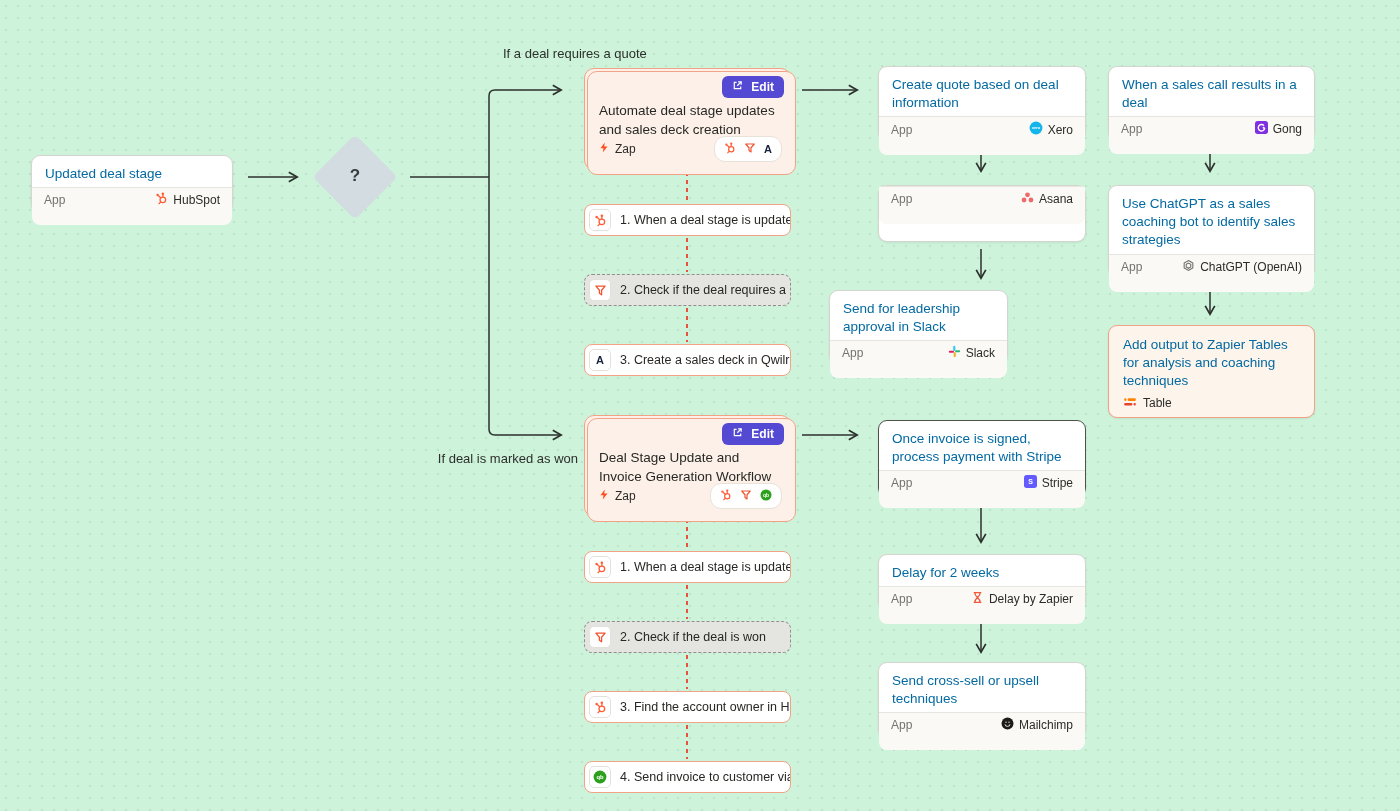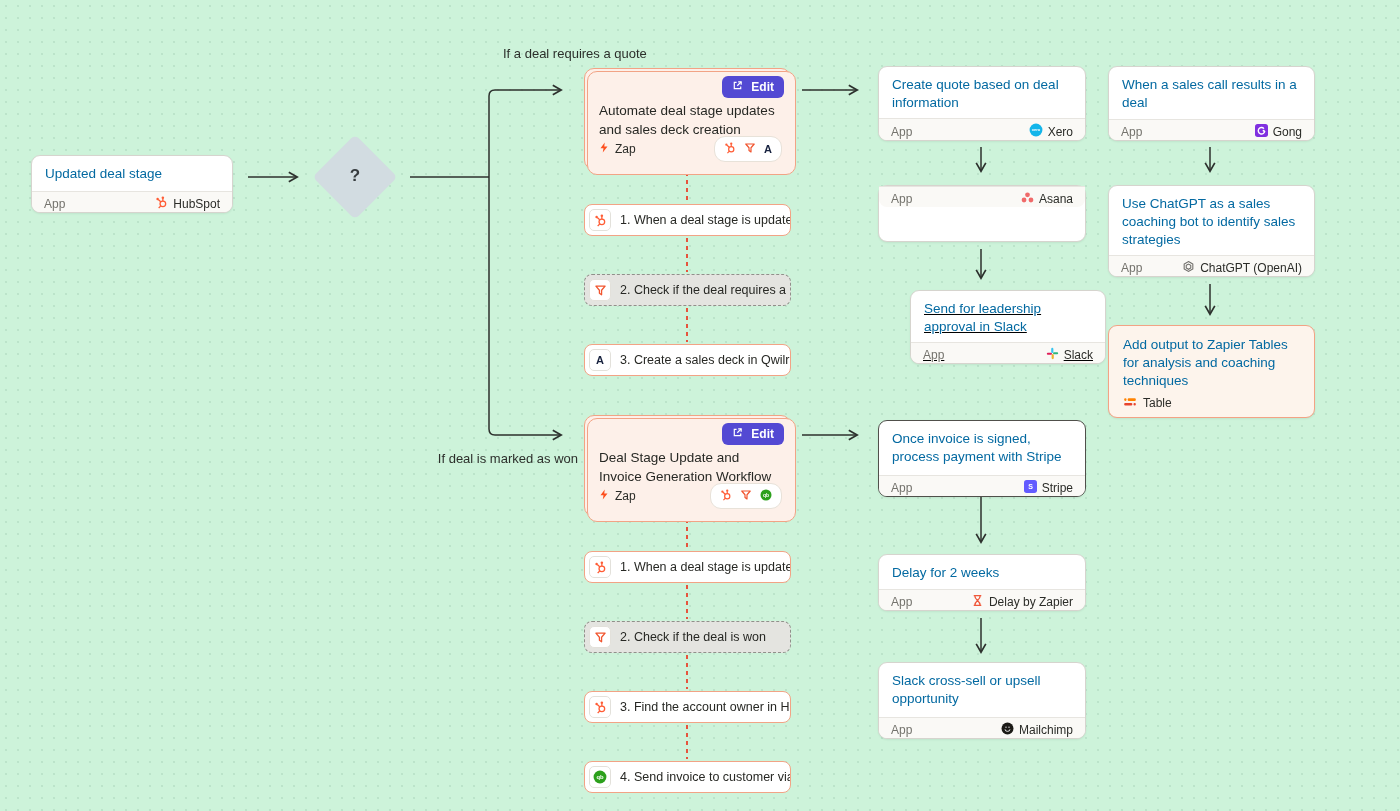--- a/index.html
+++ b/index.html
@@ -17,21 +17,21 @@
 
   .flowlabel{position:absolute;font-size:13px;color:#2c2f2b;z-index:2;}
 
   .diamond{position:absolute;left:325px;top:147px;width:60px;height:60px;background:#d2dce1;border-radius:5px;transform:rotate(45deg);z-index:1;}
   .diamond-q{position:absolute;left:341px;top:166px;width:28px;text-align:center;font-size:17px;font-weight:bold;color:#363b3e;z-index:2;}
 
   .card{position:absolute;box-sizing:border-box;background:#fff;border:1px solid #d6d4ce;border-radius:9px;
         display:flex;flex-direction:column;z-index:2;box-shadow:0 1px 2px rgba(40,60,45,0.08);}
   .card.darkborder{border-color:#50504b;margin-top:8px;}
   .card .title{flex:1;padding:9px 13px 4px;font-size:13.5px;color:#0369a1;line-height:1.35;}
-  .card .footer{display:flex;justify-content:space-between;align-items:center;padding:4px 12px 0;
+  .card .footer{display:flex;justify-content:space-between;align-items:center;padding:4px 12px 17px;
         border-top:1px solid #e7e5e0;background:#faf9f6;border-radius:0 0 8px 8px;}
   .app-label{font-size:12px;color:#74736d;}
   .app-name{display:flex;align-items:center;gap:5px;font-size:12px;color:#2b2c28;}
 
   .zap{position:absolute;box-sizing:border-box;width:207px;height:102px;background:#fdf0e9;
        border:1.5px solid #f2a385;border-radius:10px;z-index:2;}
   .zap::before{content:"";position:absolute;left:2px;top:2px;right:-6px;bottom:-6px;background:#fdf0e9;
        border:1.5px solid #f2a385;border-radius:10px;z-index:-1;}
   .zap .ztitle{position:absolute;left:14px;top:33px;right:10px;font-size:13.5px;color:#272824;line-height:1.38;}
   .edit-btn{position:absolute;top:7px;right:6px;display:flex;align-items:center;gap:8px;background:#5349d3;
@@ -286,21 +286,21 @@
         <span><svg width="13" height="13" viewBox="0 0 24 24" fill="#f06a6a">
               <circle cx="12" cy="7" r="4.4"></circle>
               <circle cx="5.6" cy="16.6" r="4.4"></circle>
               <circle cx="18.4" cy="16.6" r="4.4"></circle>
             </svg></span>
         <span>Asana</span>
       </span>
     </div>
   </div>
 
-  <div class="card" style="left:910px;top:290px;width:196px;height:74px;text-decoration:underline;">
+  <div class="card" style="left:829px;top:290px;width:179px;height:74px;">
     <div class="title">Send for leadership approval in Slack</div>
     <div class="footer">
       <span class="app-label">App</span>
       <span class="app-name">
         <span><svg width="13" height="13" viewBox="0 0 24 24">
               <rect x="9.6" y="1.5" width="4" height="9.6" rx="2" fill="#36c5f0"></rect>
               <rect x="12.9" y="9.6" width="9.6" height="4" rx="2" fill="#2eb67d"></rect>
               <rect x="10.4" y="12.9" width="4" height="9.6" rx="2" fill="#ecb22e"></rect>
               <rect x="1.5" y="10.4" width="9.6" height="4" rx="2" fill="#e01e5a"></rect>
             </svg></span>
@@ -330,21 +330,21 @@
       <span class="app-name">
         <span><svg width="13" height="13" viewBox="0 0 24 24" fill="none" stroke="#f0583a" stroke-width="2.4">
               <path d="M5 3 H19 M5 21 H19 M7 3 C7 12 17 12 17 21 M17 3 C17 12 7 12 7 21"></path>
             </svg></span>
         <span>Delay by Zapier</span>
       </span>
     </div>
   </div>
 
   <div class="card" style="left:878px;top:662px;width:208px;height:77px;">
-    <div class="title">Slack cross-sell or upsell opportunity</div>
+    <div class="title">Send cross-sell or upsell techniques</div>
     <div class="footer">
       <span class="app-label">App</span>
       <span class="app-name">
         <span><svg width="13" height="13" viewBox="0 0 24 24">
               <circle cx="12" cy="12" r="11" fill="#1c1b17"></circle>
               <path d="M7.5 13.5 a4.5 3.8 0 0 0 9 0" stroke="#fff" stroke-width="1.6" fill="none"></path>
               <circle cx="9.2" cy="9.6" r="1.2" fill="#fff"></circle>
               <circle cx="14.8" cy="9.6" r="1.2" fill="#fff"></circle>
             </svg></span>
         <span>Mailchimp</span>

